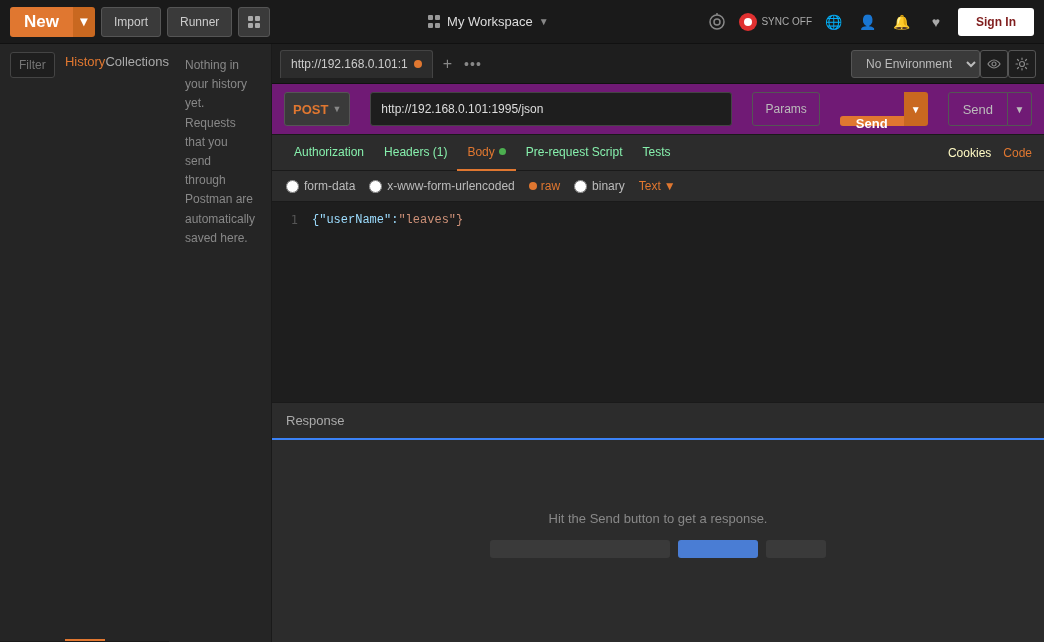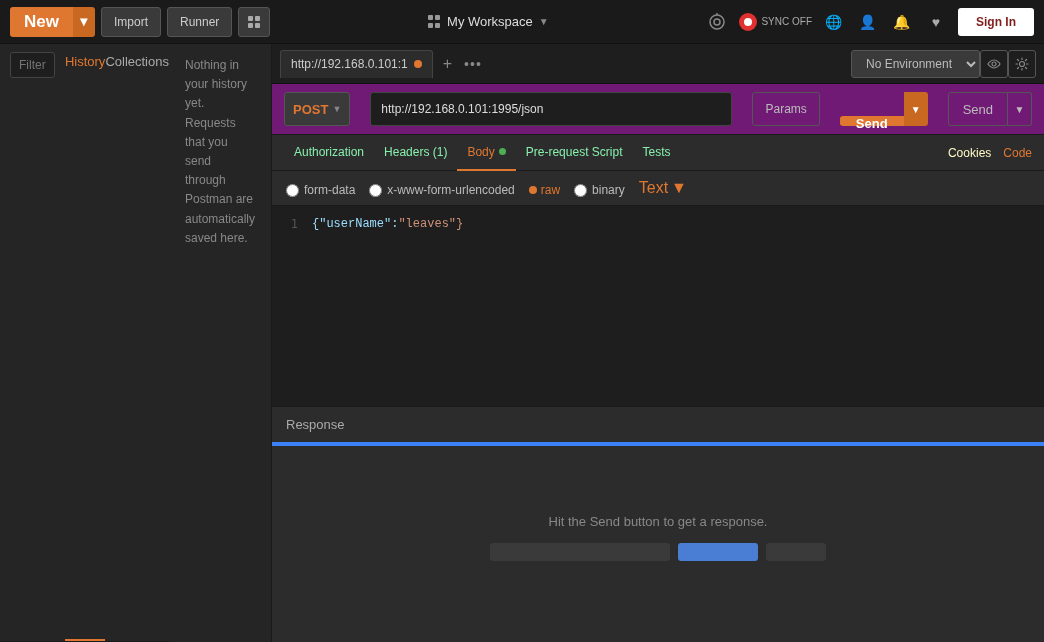--- a/index.html
+++ b/index.html
@@ -68,33 +68,33 @@
     .cookies-link { color: #fef9c3; font-size: 12px; cursor: pointer; }
     .code-link { color: #e07730; font-size: 12px; cursor: pointer; }
 
     
     .radio-row { display: flex; align-items: flex-end; gap: 14px; padding: 8px 14px; background: #2c2c2c; border-bottom: 1px solid #1a1a1a; flex-shrink: 0; }
     .radio-label { display: flex; align-items: center; gap: 5px; color: #bbb; font-size: 12px; cursor: pointer; }
     .radio-label input { accent-color: #aaa; }
     .radio-label input[type=radio]:checked { accent-color: #e07730; }
     .raw-label { color: #bbb; font-size: 12px; display: flex; align-items: center; gap: 4px; }
     .raw-dot { width: 8px; height: 8px; border-radius: 50%; background: #e07730; }
-    .text-dropdown { background: transparent; border: none; color: #e07730; font-size: 16px; cursor: pointer; display: flex; align-items: center; gap: 3px; }
+    .text-dropdown { background: transparent; border: none; color: #e07730; font-size: 12px; cursor: pointer; display: flex; align-items: center; gap: 3px; }
 
     
     .code-editor { flex: 1; background: #1e1e1e; overflow: auto; padding: 10px 0; min-height: 140px; max-height: 200px; }
     .code-line { display: flex; align-items: flex-start; padding: 1px 0; }
     .line-num { width: 40px; text-align: right; color: #555; font-size: 12px; font-family: monospace; padding-right: 14px; flex-shrink: 0; user-select: none; }
     .line-code { font-size: 12px; font-family: 'Courier New', monospace; color: #ccc; }
     .json-key { color: #9cdcfe; }
     .json-val { color: #ce9178; }
 
     
     .response-section { background: #2c2c2c; border-top: 1px solid #1a1a1a; flex: 1; display: flex; flex-direction: column; overflow: hidden; }
-    .response-header { padding: 10px 14px; font-size: 13px; color: #aaa; border-bottom: 4px solid #3b82f6; flex-shrink: 0; }
+    .response-header { padding: 10px 14px; font-size: 13px; color: #aaa; border-bottom: 2px solid #3b82f6; flex-shrink: 0; }
     .response-body { flex: 1; display: flex; flex-direction: column; align-items: center; justify-content: center; gap: 14px; color: #888; font-size: 13px; }
     .response-bars { display: flex; gap: 8px; align-items: center; }
     .resp-bar { height: 18px; border-radius: 3px; background: #3a3a3a; }
     .resp-bar.blue { background: #4a7dd4; width: 80px; }
     .resp-bar.grey { background: #3a3a3a; width: 60px; }
     .response-sub { font-size: 11px; color: #666; }
   </style>
 </head>
 <body>
 

